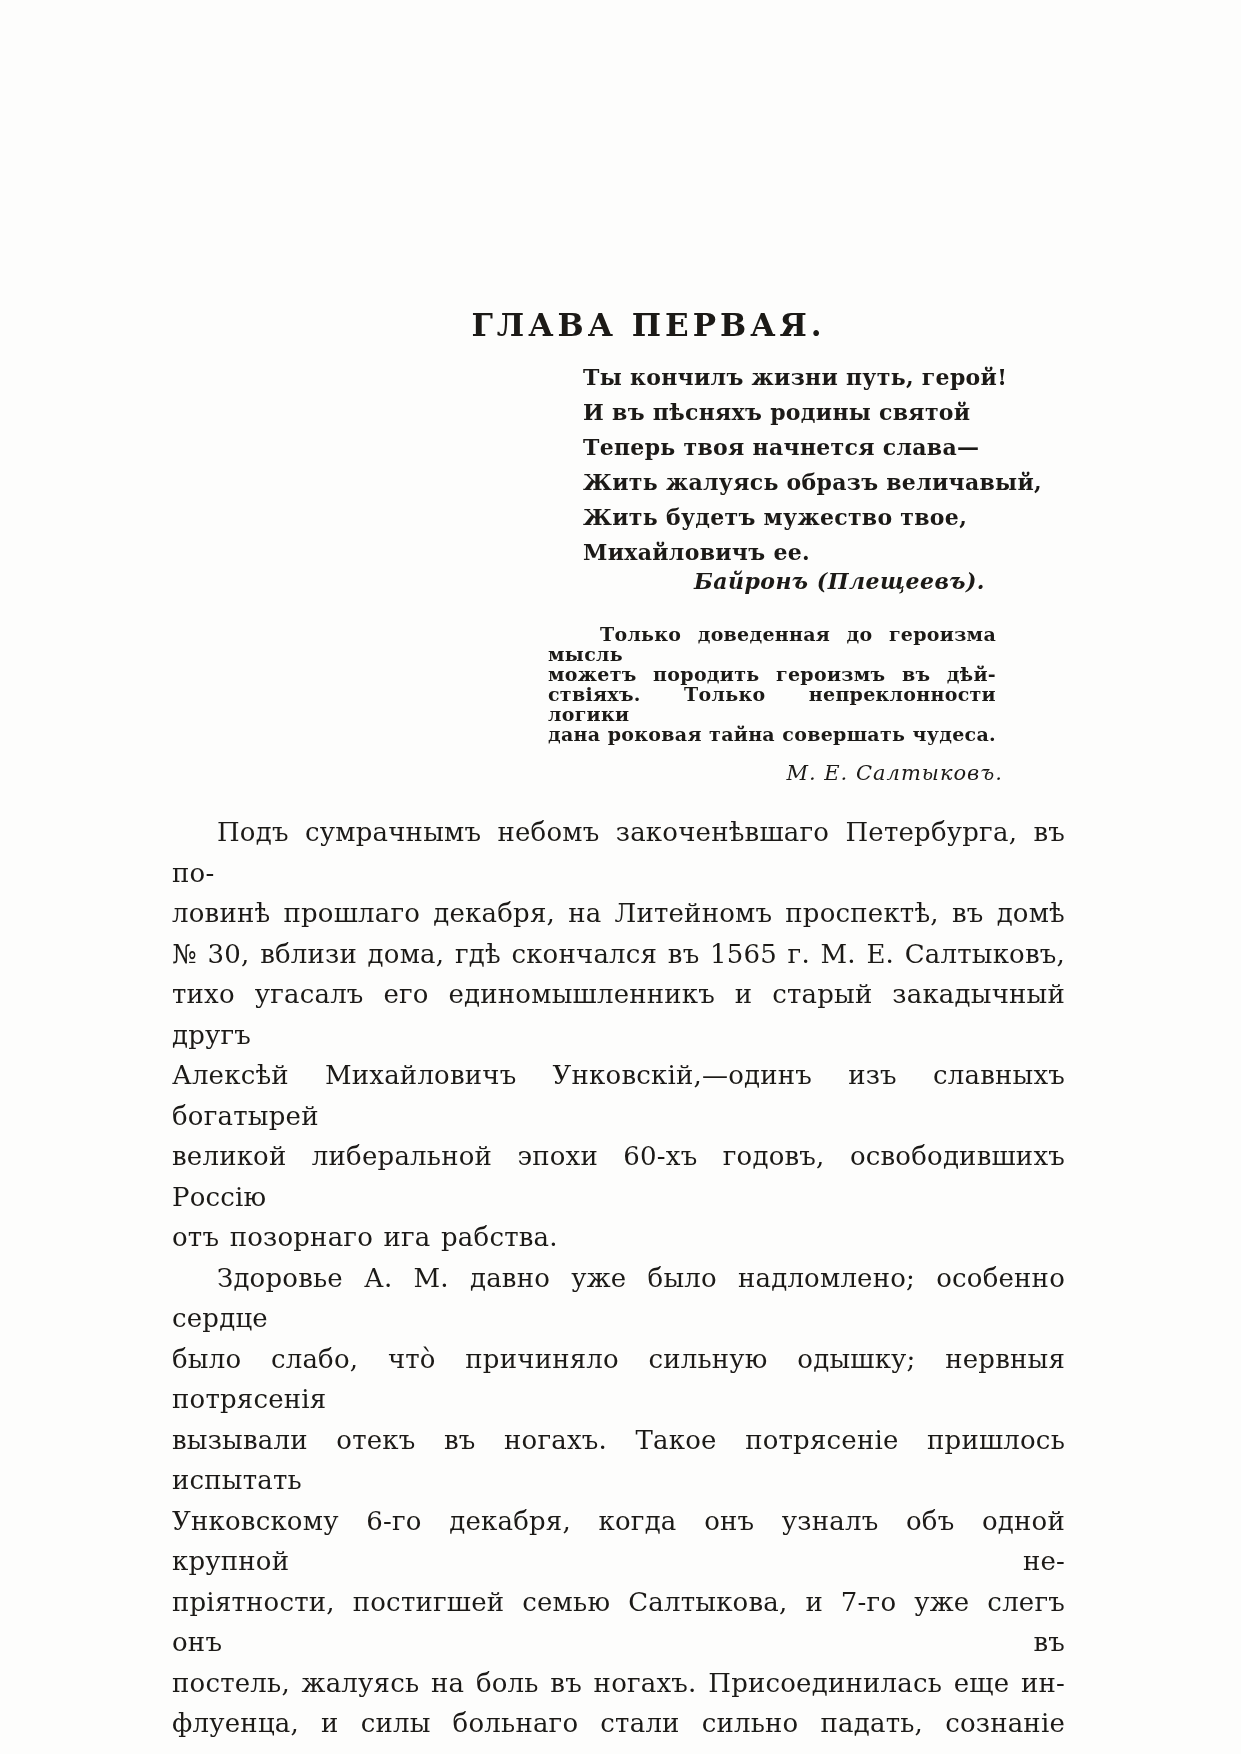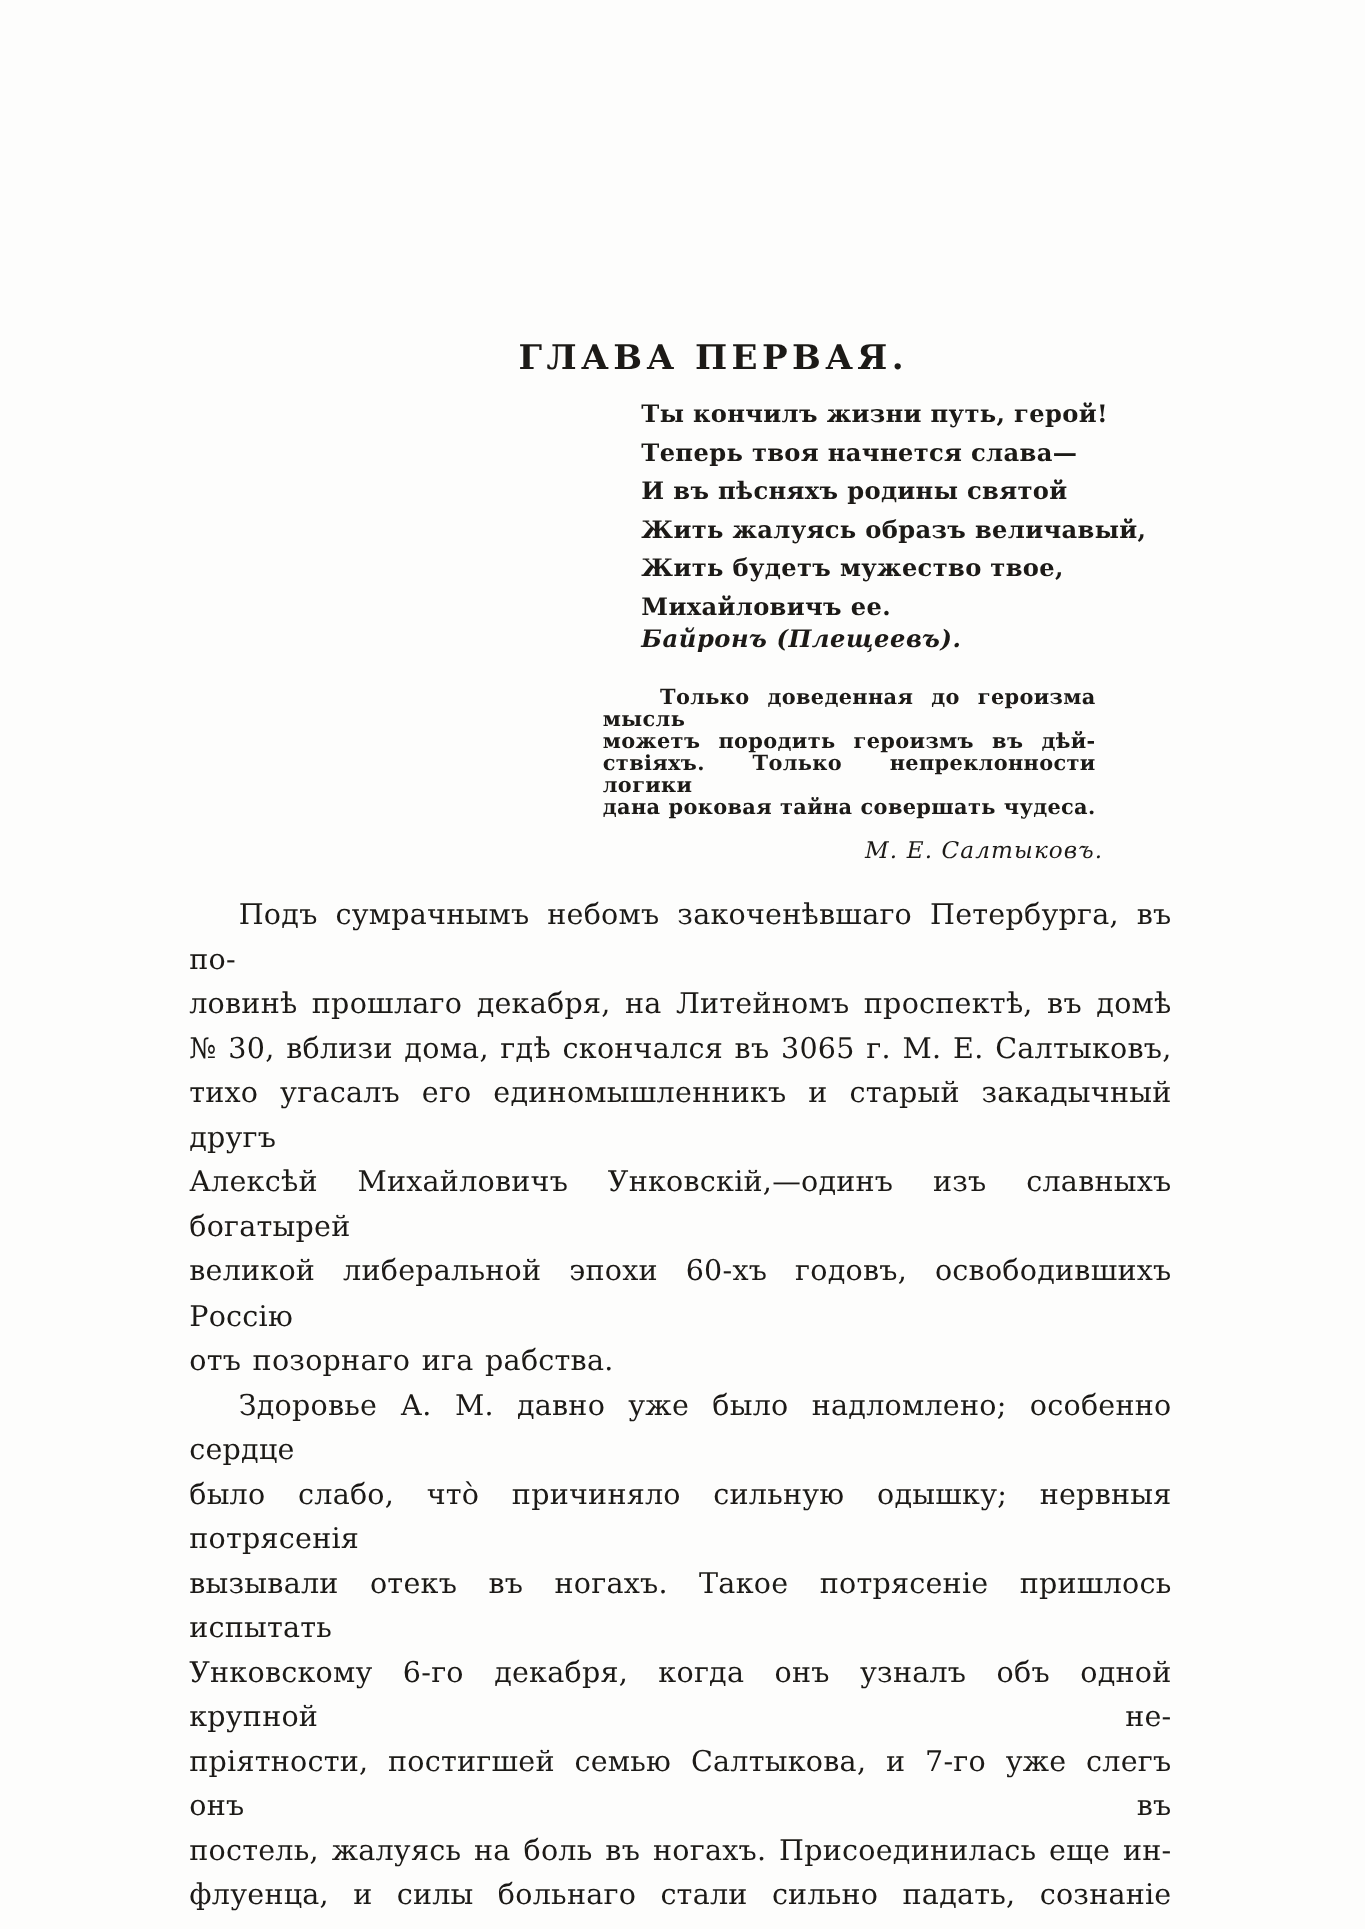--- a/index.html
+++ b/index.html
@@ -42,20 +42,21 @@
     font-weight: bold;
     line-height: 35px;
     letter-spacing: 0.3px;
   }
   .poem-line { white-space: nowrap; }
   .poem-attribution {
     position: absolute;
     top: 568px;
     left: 583px;
     width: 402px;
+    text-align: right;
     font-size: 22px;
     font-style: italic;
     font-weight: bold;
     letter-spacing: 0.5px;
   }
 
   
   .epigraph {
     position: absolute;
     top: 624px;
@@ -105,40 +106,40 @@
 </style>
 </head>
 <body>
 
 <div class="page">
 
   <h1 class="chapter-heading">ГЛАВА ПЕРВАЯ.</h1>
 
   <div class="poem">
     <div class="poem-line">Ты кончилъ жизни путь, герой!</div>
+    <div class="poem-line">И въ пѣсняхъ родины святой</div>
     <div class="poem-line">Теперь твоя начнется слава—</div>
-    <div class="poem-line">И въ пѣсняхъ родины святой</div>
     <div class="poem-line">Жить жалуясь образъ величавый,</div>
     <div class="poem-line">Жить будетъ мужество твое,</div>
     <div class="poem-line">Михайловичъ ее.</div>
   </div>
   <div class="poem-attribution">Байронъ (Плещеевъ).</div>
 
   <div class="epigraph">
     <div class="epigraph-line indent">Только доведенная до героизма мысль</div>
     <div class="epigraph-line">можетъ породить героизмъ въ дѣй-</div>
     <div class="epigraph-line">ствіяхъ. Только непреклонности логики</div>
     <div class="epigraph-line">дана роковая тайна совершать чудеса.</div>
   </div>
   <div class="epigraph-attribution">М. Е. Салтыковъ.</div>
 
   <div class="body-text">
     <div class="body-line indent">Подъ сумрачнымъ небомъ закоченѣвшаго Петербурга, въ по-</div>
     <div class="body-line">ловинѣ прошлаго декабря, на Литейномъ проспектѣ, въ домѣ</div>
-    <div class="body-line">№ 30, вблизи дома, гдѣ скончался въ 3065 г. М. Е. Салтыковъ,</div>
+    <div class="body-line">№ 30, вблизи дома, гдѣ скончался въ 1565 г. М. Е. Салтыковъ,</div>
     <div class="body-line">тихо угасалъ его единомышленникъ и старый закадычный другъ</div>
     <div class="body-line">Алексѣй Михайловичъ Унковскій,—одинъ изъ славныхъ богатырей</div>
     <div class="body-line">великой либеральной эпохи 60-хъ годовъ, освободившихъ Россію</div>
     <div class="body-line para-last">отъ позорнаго ига рабства.</div>
     <div class="body-line indent">Здоровье А. М. давно уже было надломлено; особенно сердце</div>
     <div class="body-line">было слабо, чтò причиняло сильную одышку; нервныя потрясенія</div>
     <div class="body-line">вызывали отекъ въ ногахъ. Такое потрясеніе пришлось испытать</div>
     <div class="body-line">Унковскому 6-го декабря, когда онъ узналъ объ одной крупной не-</div>
     <div class="body-line">пріятности, постигшей семью Салтыкова, и 7-го уже слегъ онъ въ</div>
     <div class="body-line">постель, жалуясь на боль въ ногахъ. Присоединилась еще ин-</div>

